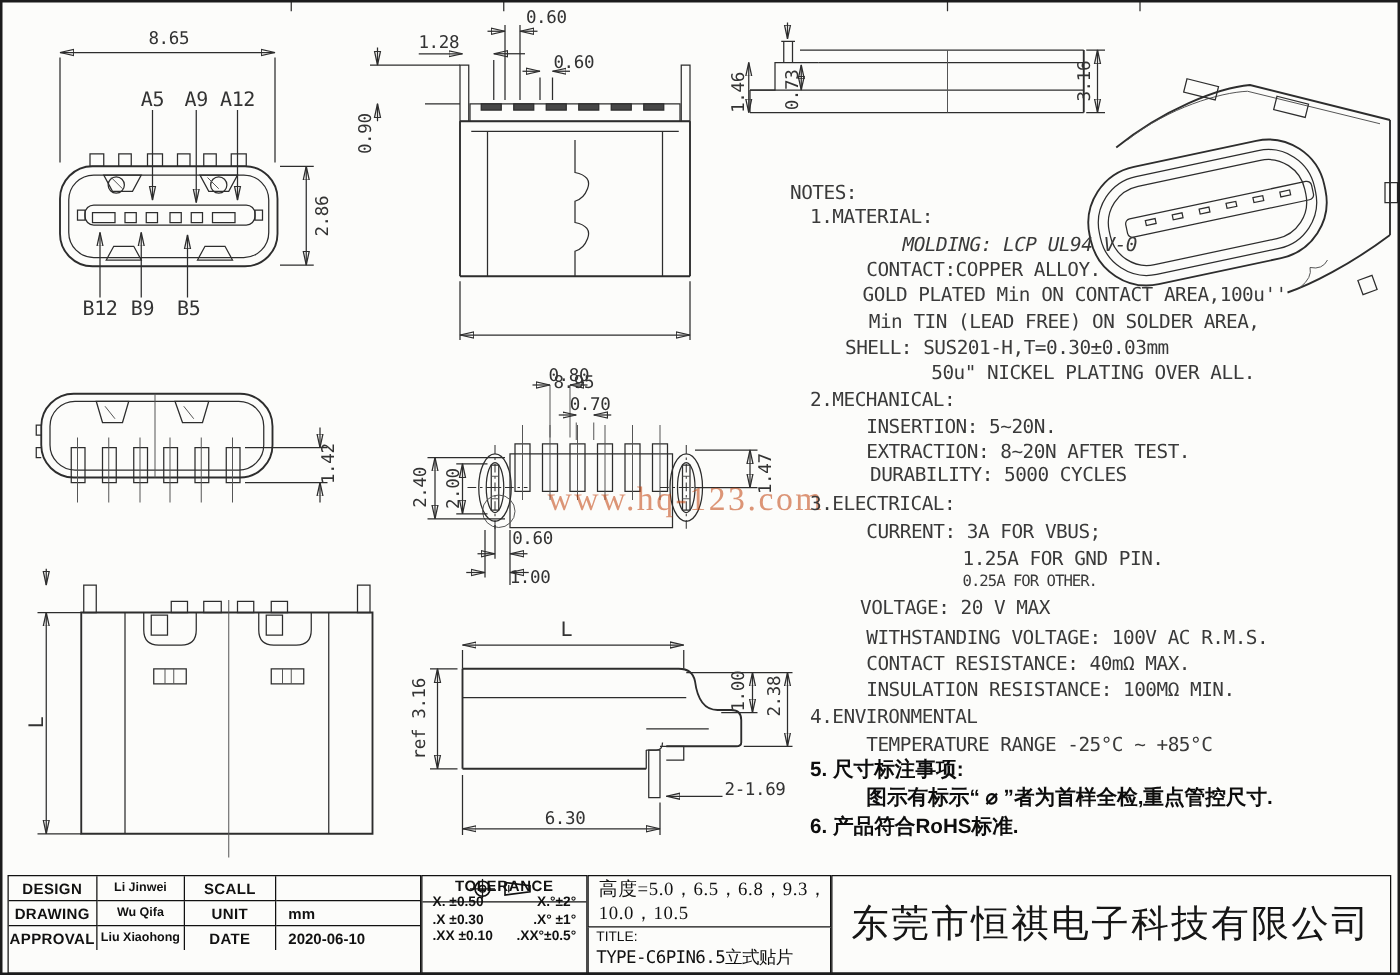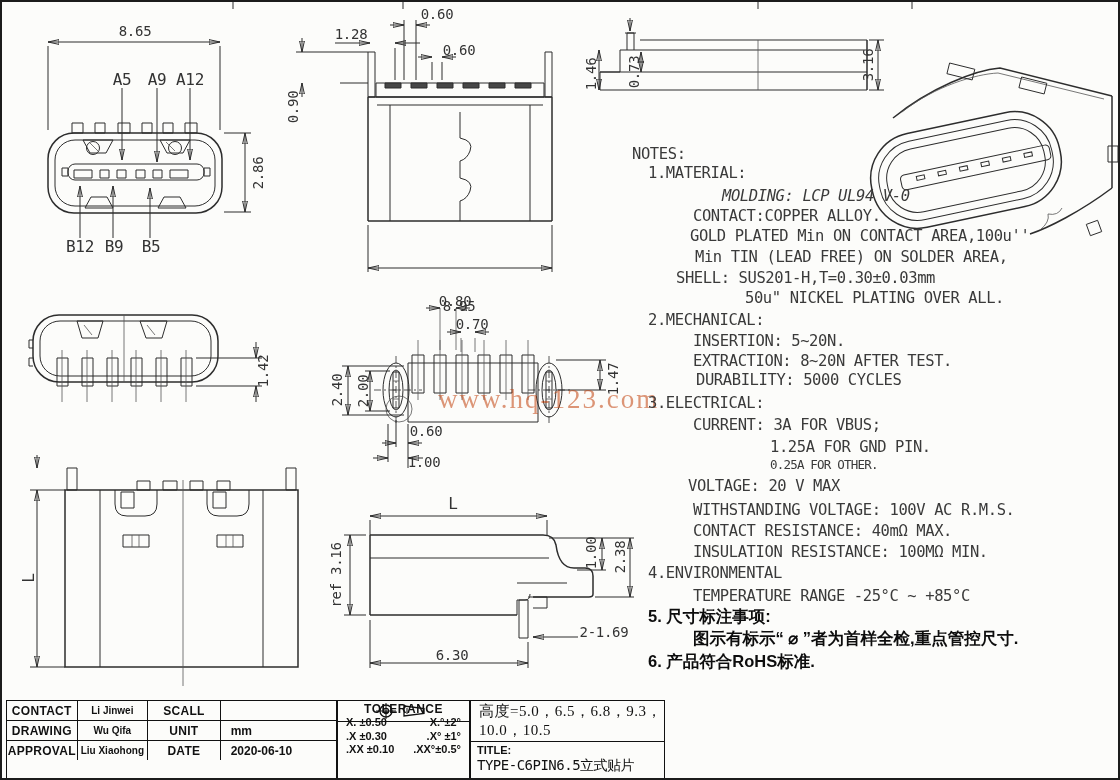--- a/index.html
+++ b/index.html
@@ -39,21 +39,21 @@
           font-family:"Liberation Sans",sans-serif;font-weight:bold;color:#111;}
   #tol-head{text-align:center;font-size:12px;letter-spacing:.5px;margin-top:1px;}
   .tolrow{display:flex;justify-content:space-between;padding:0 8px;font-size:11px;line-height:13.5px;}
   #projsym{position:absolute;box-sizing:border-box;border-bottom:1.2px solid #111;
            display:flex;align-items:center;justify-content:center;}
   #spec-cell{position:absolute;box-sizing:border-box;border:1.6px solid #111;
              font-family:"Liberation Serif",serif;color:#111;font-size:15px;
              display:flex;align-items:center;padding-left:8px;letter-spacing:.5px;}
   #title-cell{position:absolute;box-sizing:border-box;border:1.6px solid #111;border-top:none;
               color:#111;padding:2px 6px;}
-  #title-label{font-family:"Liberation Sans",sans-serif;font-weight:bold;font-size:11px;}
+  #title-label{font-family:"Liberation Sans",sans-serif;font-weight:normal;font-size:11px;}
   #title-value{font-family:"DejaVu Sans Mono",monospace;font-size:14px;letter-spacing:-.5px;margin-top:1px;}
   #company-cell{position:absolute;box-sizing:border-box;border:1.6px solid #111;
                 display:flex;align-items:center;justify-content:center;
                 font-family:"Liberation Serif",serif;font-size:30px;letter-spacing:2px;color:#161616;}
 </style>
 </head>
 <body>
 
 <div id="sheet">
 
@@ -344,21 +344,21 @@
       <span class="note" style="left: 693px; top: 545px;">INSULATION RESISTANCE: 100MΩ MIN.</span>
       <span class="note" style="left: 648px; top: 566px;">4.ENVIRONMENTAL</span>
       <span class="note" style="left: 693px; top: 589px;">TEMPERATURE RANGE -25°C ~ +85°C</span>
       <span class="note b" style="left: 648px; top: 608px;">5. 尺寸标注事项:</span>
       <span class="note b" style="left: 693px; top: 630px;">图示有标示“ ⌀ ”者为首样全检,重点管控尺寸.</span>
       <span class="note b" style="left: 648px; top: 653px;">6. 产品符合RoHS标准.</span>
     </div>
 
   <div class="tb" id="approval-table" style="left:6px;top:700px;width:331px;height:79px;">
     <div class="row" style="height:20px;">
-      <div class="cell lab" style="width:71px;">CONTACT</div>
+      <div class="cell lab" style="width:71px;">DESIGN</div>
       <div class="cell nam" style="width:71px;">Li Jinwei</div>
       <div class="cell lab" style="width:73px;">SCALL</div>
       <div class="cell val" style="width:116px;"></div>
     </div>
     <div class="row" style="height:20px;">
       <div class="cell lab" style="width:71px;">DRAWING</div>
       <div class="cell nam" style="width:71px;">Wu Qifa</div>
       <div class="cell lab" style="width:73px;">UNIT</div>
       <div class="cell val" style="width:116px;">mm</div>
     </div>
@@ -396,15 +396,16 @@
     </div>
   </div>
 
   <div id="spec-cell" style="left:470px;top:700px;width:195px;height:42px;">高度=5.0，6.5，6.8，9.3，10.0，10.5</div>
 
   <div id="title-cell" style="left:470px;top:742px;width:195px;height:37px;">
     <div id="title-label">TITLE:</div>
     <div id="title-value">TYPE-C6PIN6.5立式贴片</div>
   </div>
 
+  <div id="company-cell" style="left:665px;top:700px;width:448px;height:79px;">东莞市恒祺电子科技有限公司</div>
 
   <div id="frame"></div>
 </div>
 
 </body></html>

